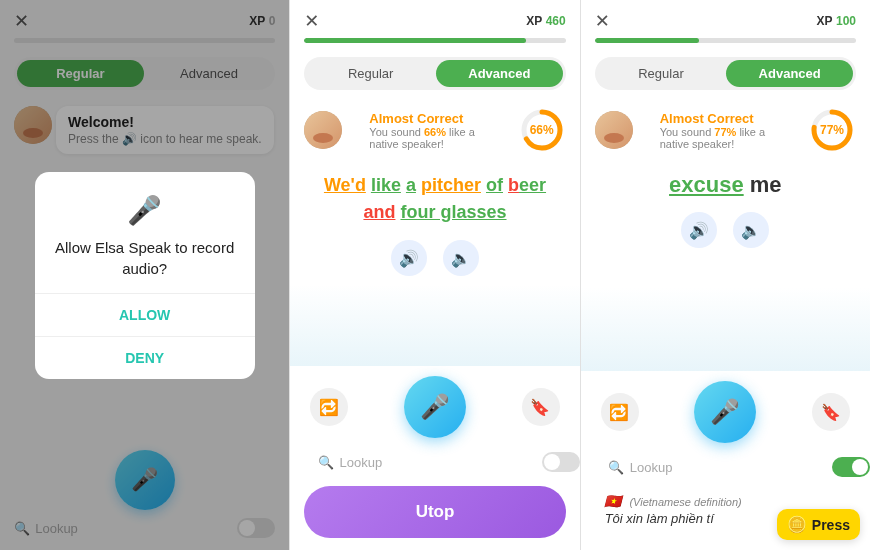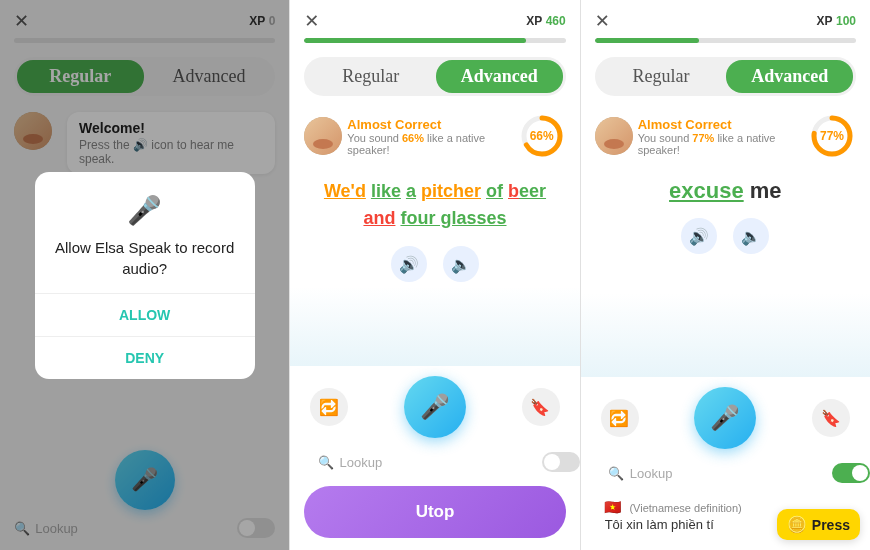--- a/index.html
+++ b/index.html
@@ -76,39 +76,38 @@
       padding: 3px;
       gap: 2px;
     }
 
     .tab-btn {
       flex: 1;
       padding: 6px 0;
       border: none;
       border-radius: 16px;
       cursor: pointer;
-      font-size: 18px;
+      font-size: 13px;
       font-weight: 500;
       background: transparent;
       color: #555;
-      font-family: Liberation Serif, serif;
     }
 
     .tab-btn.active {
       background: #4caf50;
       color: #fff;
       font-weight: 600;
     }
 
     
     .avatar-row {
       display: flex;
       align-items: flex-start;
       padding: 8px 14px;
-      gap: 15px;
+      gap: 4px;
     }
 
     .avatar {
       width: 38px;
       height: 38px;
       border-radius: 50%;
       background: #c8a882;
       overflow: hidden;
       flex-shrink: 0;
       display: flex;
@@ -287,21 +286,21 @@
 
     
     .panel-2 {
       background: #fff;
     }
 
     .score-row {
       display: flex;
       align-items: center;
       padding: 8px 14px;
-      gap: 5px;
+      gap: 27px;
     }
 
     .score-text-block {
       flex: 1;
     }
 
     .score-label {
       font-size: 13px;
       font-weight: 700;
       color: #ff9800;
@@ -431,25 +430,26 @@
       cursor: pointer;
       text-align: center;
     }
 
     
     .panel-3 {
       background: #fff;
     }
 
     .vietnamese-def {
-      margin: 4px 14px 10px;
+      margin: 4px 14px 16px;
       background: #fff;
       border-radius: 10px;
       padding: 8px 10px;
       font-size: 12px;
+      font-style: italic;
     }
 
     .viet-flag {
       display: inline-block;
       font-size: 14px;
       margin-right: 4px;
     }
 
     .viet-label {
       color: #888;

